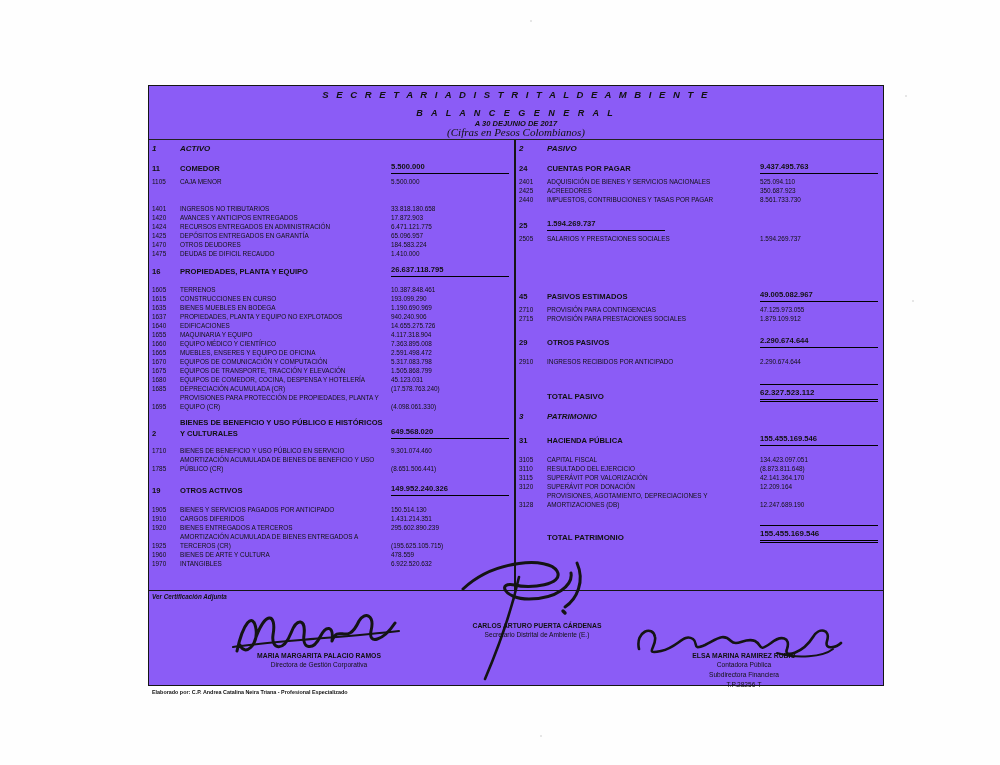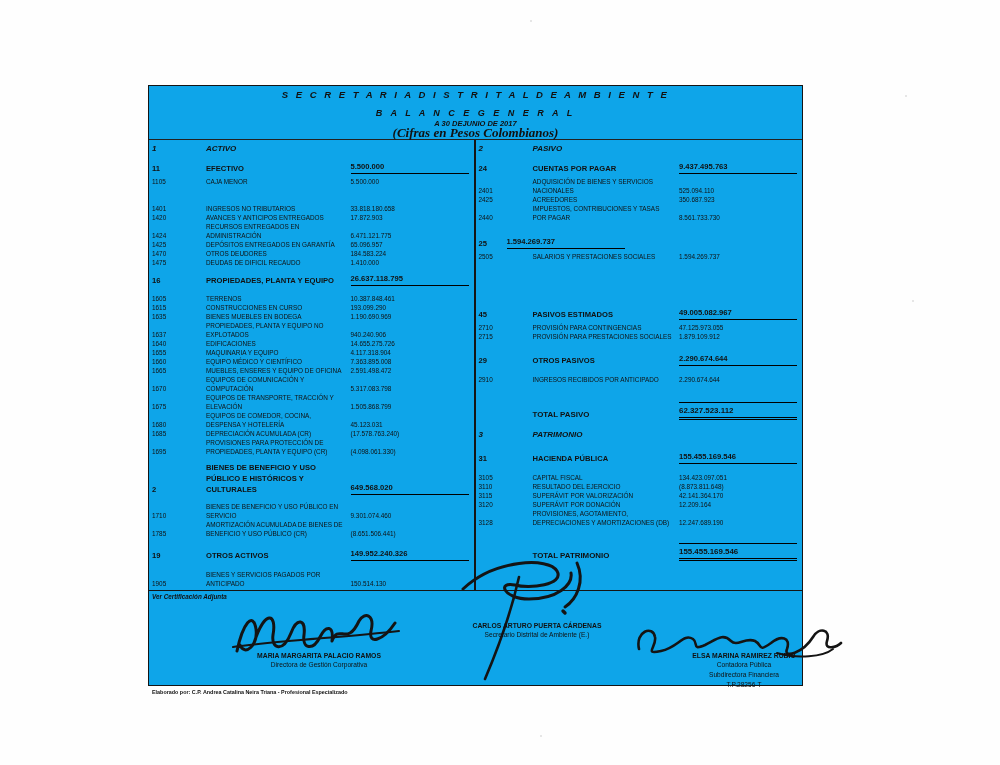--- a/index.html
+++ b/index.html
@@ -1,37 +1,37 @@
 <!DOCTYPE html>
 <html><head>
 <meta charset="utf-8">
 <style>
   * { margin:0; padding:0; box-sizing:border-box; }
   html,body { width:1000px; height:765px; background:#ffffff; overflow:hidden;
     font-family:"Liberation Sans","DejaVu Sans",sans-serif; color:#111; }
   .page { position:relative; width:1000px; height:765px; background:#fefefe; }
 
-  .sheet { position:absolute; left:148px; top:85px; width:655px; height:601px;
-    background:#0ea5e9; border:1.6px solid #151515; }
+  .sheet { position:absolute; left:148px; top:85px; width:736px; height:601px;
+    background:#8b5cf6; border:1.6px solid #151515; }
 
   
   .doc-header { text-align:center; border-bottom:1.2px solid #222; padding:3px 0 2px; }
   .dh1 { font-size:9.5px; font-weight:bold; font-style:italic; letter-spacing:2.5px; line-height:11px; }
   .dh2 { font-size:9px;  font-weight:bold; font-style:italic; letter-spacing:3px;   line-height:11px;margin-top:8px; }
   .dh3 { font-size:7.5px; font-weight:bold; font-style:italic; line-height:9px; }
-  .dh4 { font-size:13px; font-style:italic; line-height:9px; font-family:"Liberation Serif","DejaVu Serif",serif;font-weight:bold; }
+  .dh4 { font-size:11px; font-style:italic; line-height:9px; font-family:"Liberation Serif","DejaVu Serif",serif; }
 
   
   .columns { display:flex; height:450px; overflow:hidden; }
   .col { width:50%; padding:2px 5px 0 3px; overflow:hidden; }
   .col-left { border-right:2.2px solid #151515; }
 
   .row { display:flex; align-items:flex-end; }
   .row .code { width:28px; flex:none; }
-  .row .lab  { flex:1; padding-right:6px;margin-left:26px; }
+  .row .lab  { flex:1; padding-right:6px; }
   .row .val  { width:118px; flex:none; }
 
   .row.class   { font-weight:bold; font-style:italic; font-size:8px; line-height:13px; }
   .row.section { font-weight:bold; font-size:7.6px; line-height:11px; margin:6px 0 3px; }
   .row.section .val { border-bottom:1.5px solid #000; padding-bottom:1px; }
   .row.detail  { font-size:6.4px; line-height:9px; }
   .row.total   { font-weight:bold; font-size:7.9px; line-height:11px; margin-top:4px; }
   .row.total .val { border-top:1px solid #000; border-bottom:3.5px double #000; padding:1.5px 1px 1.5px 0; }
   .row.class .val { border:none; }
   .spacer { width:100%; }
@@ -68,21 +68,21 @@
 
     <div class="columns">
       <div class="col col-left">
           <div class="row class">
             <span class="code">1</span>
             <span class="lab">ACTIVO</span>
             <span class="val"></span>
           </div>
           <div class="row section">
             <span class="code">11</span>
-            <span class="lab">EFECTIVO</span>
+            <span class="lab">COMEDOR</span>
             <span class="val">5.500.000</span>
           </div>
           <div class="row detail">
             <span class="code">1105</span>
             <span class="lab">CAJA MENOR</span>
             <span class="val">5.500.000</span>
           </div>
           <div class="spacer" style="height: 10px;"></div>
           <div class="spacer" style="height: 8px;"></div>
           <div class="row detail">

